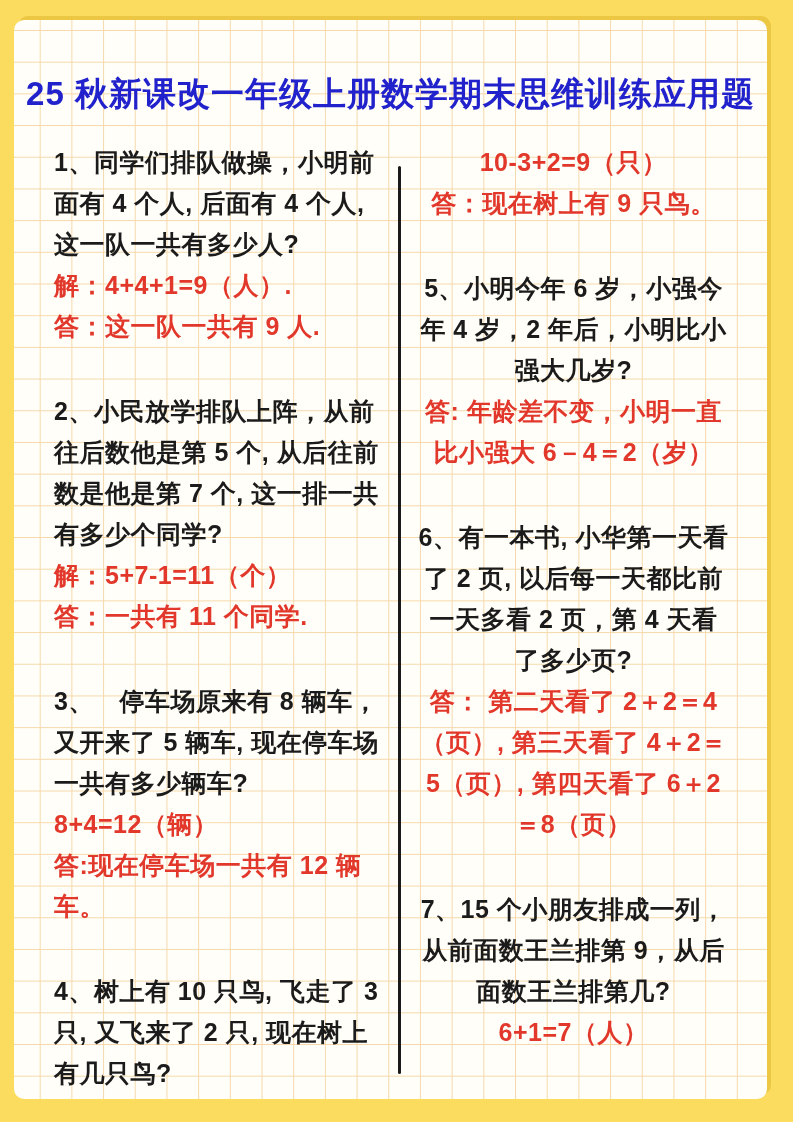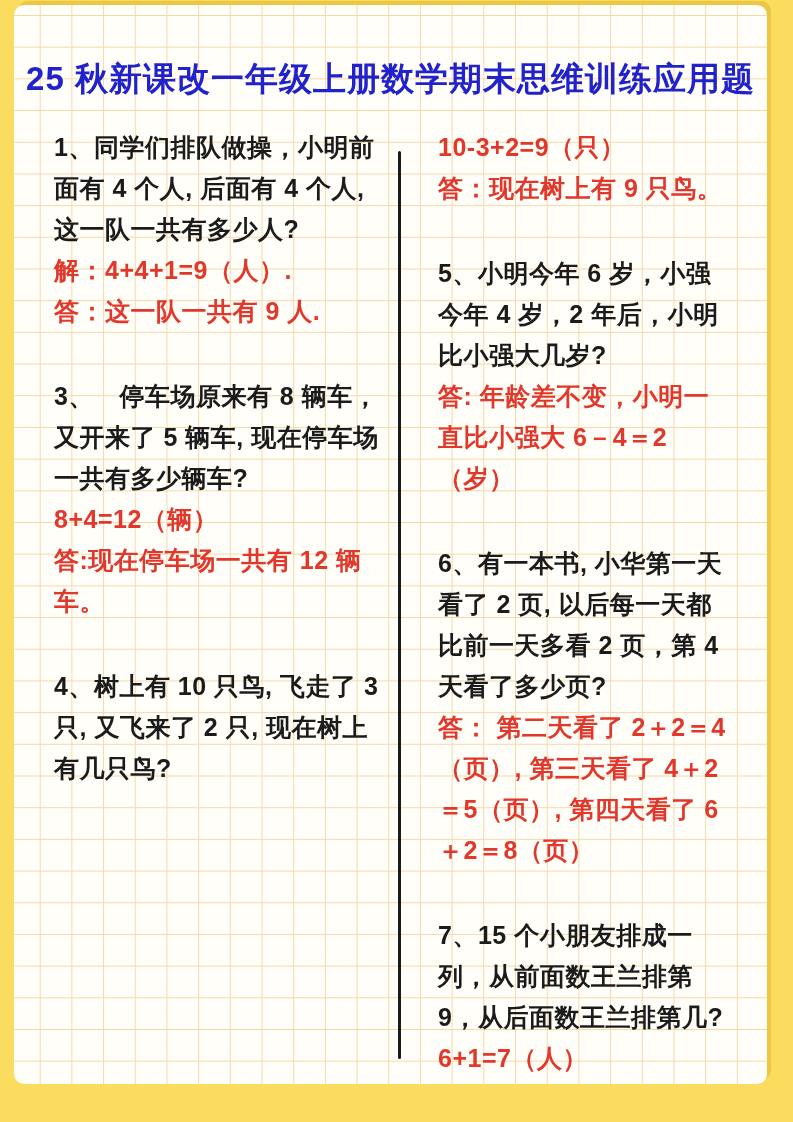--- a/index.html
+++ b/index.html
@@ -10,21 +10,21 @@
     overflow: hidden;
     font-family: "Liberation Sans", "DejaVu Sans", sans-serif;
   }
   body {
     background: var(--frame-yellow, #FBDC5E);
     position: relative;
   }
   .page {
     position: absolute;
     left: 14px;
-    top: 5px;
+    top: 20px;
     width: 753px;
     height: 1079px;
     background-color: var(--page-bg, #FFFEF8);
     background-image:
       linear-gradient(to right, var(--grid-line, #F5D9AC) 1px, transparent 1px),
       linear-gradient(to bottom, var(--grid-line, #F5D9AC) 1px, transparent 1px);
     background-size: 31.7px 31.7px;
     background-position: -6px 10px;
     border-radius: 10px;
     box-shadow: 4px -4px 0 0 rgba(222, 182, 48, 0.55);
@@ -50,21 +50,22 @@
     padding-left: 40px;
     padding-right: 22px;
     box-sizing: border-box;
   }
   .col-left {
     width: 344px;
     flex-shrink: 0;
   }
   .col-right {
     flex: 1;
-    padding-left: 40px;
+    padding-left: 20px;
+    text-align: center;
   }
   .divider {
     position: absolute;
     left: 384px;
     top: 24px;
     width: 3px;
     height: 908px;
     background: var(--divider-black, #1A1A1A);
     border-radius: 2px;
   }
@@ -89,20 +90,25 @@
 <div class="page">
   <h1 class="title">25 秋新课改一年级上册数学期末思维训练应用题</h1>
   <div class="content">
     <div class="col-left">
         <div class="block">
           <p class="para question">1、同学们排队做操，小明前面有 4 个人, 后面有 4 个人, 这一队一共有多少人?</p>
           <p class="para solution">解：4+4+1=9（人）.</p>
           <p class="para answer">答：这一队一共有 9 人.</p>
         </div>
         <div class="block">
+          <p class="para question">2、小民放学排队上阵，从前往后数他是第 5 个, 从后往前数是他是第 7 个, 这一排一共有多少个同学?</p>
+          <p class="para solution">解：5+7-1=11（个）</p>
+          <p class="para answer">答：一共有 11 个同学.</p>
+        </div>
+        <div class="block">
           <p class="para question">3、　停车场原来有 8 辆车，又开来了 5 辆车, 现在停车场一共有多少辆车?</p>
           <p class="para solution">8+4=12（辆）</p>
           <p class="para answer">答:现在停车场一共有 12 辆车。</p>
         </div>
         <div class="block">
           <p class="para question">4、树上有 10 只鸟, 飞走了 3 只, 又飞来了 2 只, 现在树上有几只鸟?</p>
         </div>
       </div>
     <div class="col-right">
         <div class="block">

